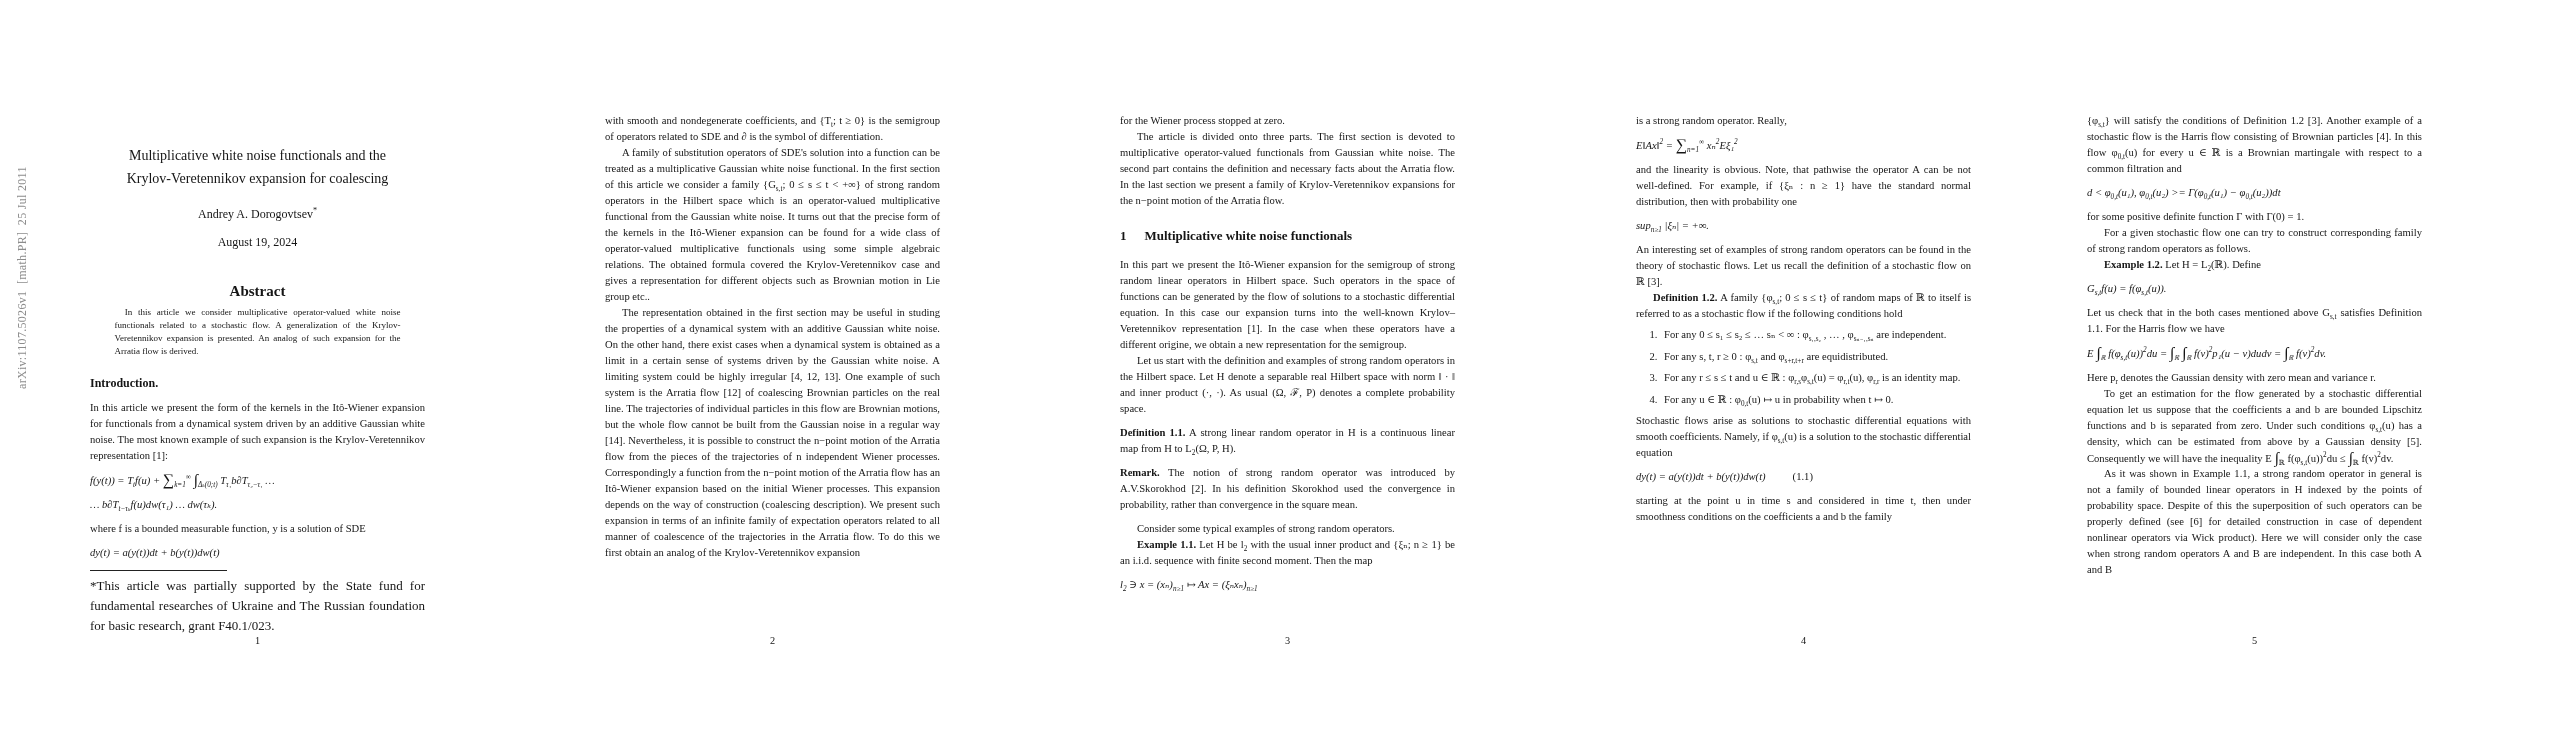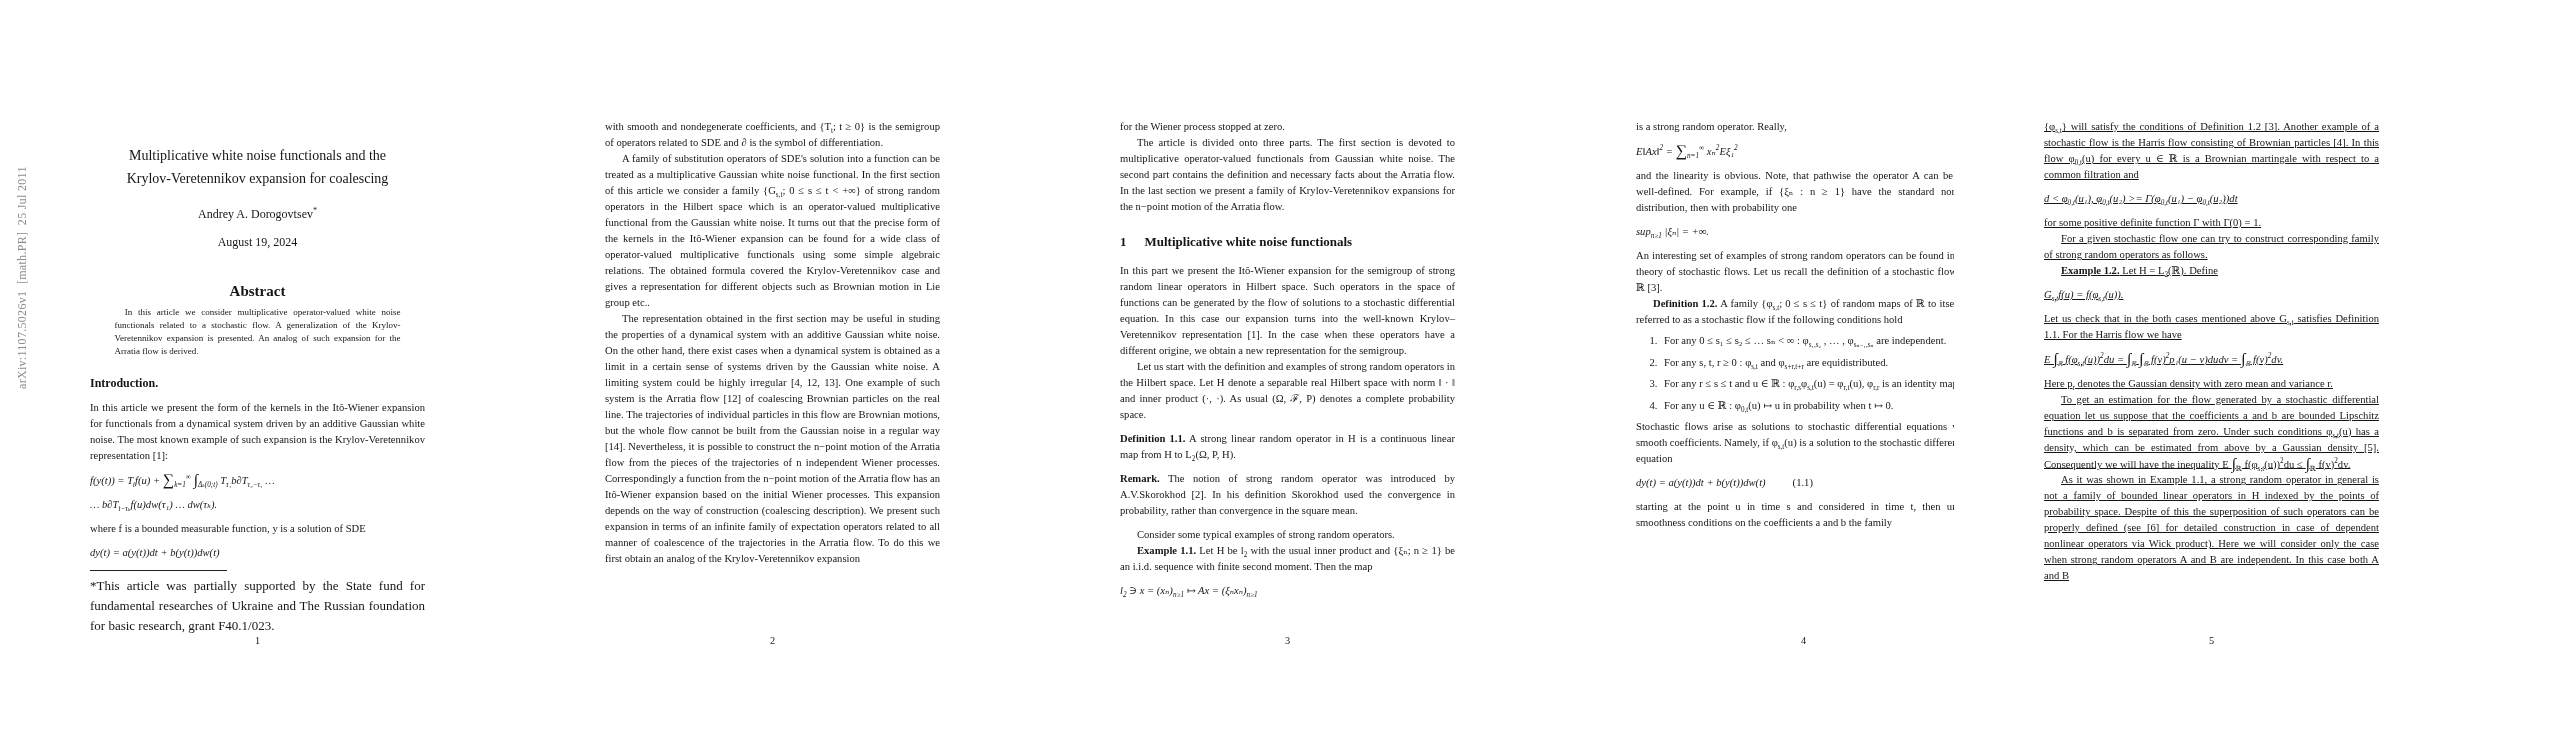--- a/index.html
+++ b/index.html
@@ -6,21 +6,21 @@
     --bg:#ffffff; --text:#151515; --stamp:#8c8c8c;
   }
   html,body{margin:0;padding:0;}
   body{
     width:2576px;height:729px;background:var(--bg);color:var(--text);
     font-family:"Liberation Serif","DejaVu Serif",serif;
     -webkit-font-smoothing:antialiased;position:relative;overflow:hidden;
   }
   #pages{position:relative;width:2576px;height:729px;}
   .page{position:absolute;top:0;width:515px;height:729px;background:var(--bg);overflow:hidden;}
-  .column{position:relative;margin:6px auto;width:335px;padding-top:113px;
+  .column{position:relative;margin:0 auto;width:335px;padding-top:113px;
           font-size:10.6px;line-height:16px;text-align:justify;}
   .page-1 .column{padding-top:0;}
   .blk{margin:0;}
   .title{text-align:center;font-size:14px;line-height:22.5px;margin-top:145px;text-indent:0;}
   .title div{white-space:nowrap;}
   .author{text-align:center;font-size:12px;line-height:16px;margin-top:16px;text-indent:0;}
   .date{text-align:center;font-size:12px;line-height:16px;margin-top:12px;text-indent:0;}
   .abstract-heading{text-align:center;font-weight:bold;font-size:15px;margin:33px 0 7.3px;text-indent:0;}
   .abstract{width:286px;margin:0 auto;font-size:9px;line-height:13px;text-indent:10.3px;text-align:justify;}
   .heading{font-weight:bold;font-size:12px;line-height:16px;margin:17px 0 8.5px;text-align:left;text-indent:0;}
@@ -102,21 +102,21 @@
         <div class="blk list-item"><span class="marker">1.</span>For any 0 ≤ s₁ ≤ s₂ ≤ … sₙ &lt; ∞ :  φ<sub>s₁,s₂</sub> , … , φ<sub>sₙ₋₁,sₙ</sub> are independent.</div>
         <div class="blk list-item"><span class="marker">2.</span>For any s, t, r ≥ 0 : φ<sub>s,t</sub> and φ<sub>s+r,t+r</sub> are equidistributed.</div>
         <div class="blk list-item"><span class="marker">3.</span>For any r ≤ s ≤ t and u ∈ ℝ :  φ<sub>r,s</sub>φ<sub>s,t</sub>(u) = φ<sub>r,t</sub>(u), φ<sub>r,r</sub> is an identity map.</div>
         <div class="blk list-item"><span class="marker">4.</span>For any u ∈ ℝ : φ<sub>0,t</sub>(u) ↦ u in probability when t ↦ 0.</div>
         <div class="blk paragraph">Stochastic flows arise as solutions to stochastic differential equations with smooth coefficients. Namely, if φ<sub>s,t</sub>(u) is a solution to the stochastic differential equation</div>
         <div class="blk equation"><span class="eq-body">dy(t) = a(y(t))dt + b(y(t))dw(t)</span><span class="eq-tag">(1.1)</span></div>
         <div class="blk paragraph">starting at the point u in time s and considered in time t, then under smoothness conditions on the coefficients a and b the family</div>
       </div>
       <div class="pagenum">4</div>
     </div>
-    <div class="page page-5" style="left: 1954px; text-decoration: underline;">
+    <div class="page page-5" style="left: 1997px;">
       <div class="column">
         <div class="blk paragraph">{φ<sub>s,t</sub>} will satisfy the conditions of Definition 1.2 [3]. Another example of a stochastic flow is the Harris flow consisting of Brownian particles [4]. In this flow φ<sub>0,t</sub>(u) for every u ∈ ℝ is a Brownian martingale with respect to a common filtration and</div>
         <div class="blk equation"><span class="eq-body">d &lt; φ<sub>0,t</sub>(u₁), φ<sub>0,t</sub>(u₂) &gt;= Γ(φ<sub>0,t</sub>(u₁) − φ<sub>0,t</sub>(u₂))dt</span></div>
         <div class="blk paragraph">for some positive definite function Γ with Γ(0) = 1.</div>
         <div class="blk paragraph indent">For a given stochastic flow one can try to construct corresponding family of strong random operators as follows.</div>
         <div class="blk paragraph indent"><span class="b">Example 1.2.</span> Let H = L<sub>2</sub>(ℝ). Define</div>
         <div class="blk equation"><span class="eq-body">G<sub>s,t</sub>f(u) = f(φ<sub>s,t</sub>(u)).</span></div>
         <div class="blk paragraph">Let us check that in the both cases mentioned above G<sub>s,t</sub> satisfies Definition 1.1. For the Harris flow we have</div>
         <div class="blk equation"><span class="eq-body">E <span class="big">∫</span><sub>ℝ</sub> f(φ<sub>s,t</sub>(u))<sup>2</sup>du = <span class="big">∫</span><sub>ℝ</sub> <span class="big">∫</span><sub>ℝ</sub> f(v)<sup>2</sup>p₁(u − v)dudv = <span class="big">∫</span><sub>ℝ</sub> f(v)<sup>2</sup>dv.</span></div>
         <div class="blk paragraph">Here p<sub>r</sub> denotes the Gaussian density with zero mean and variance r.</div>

